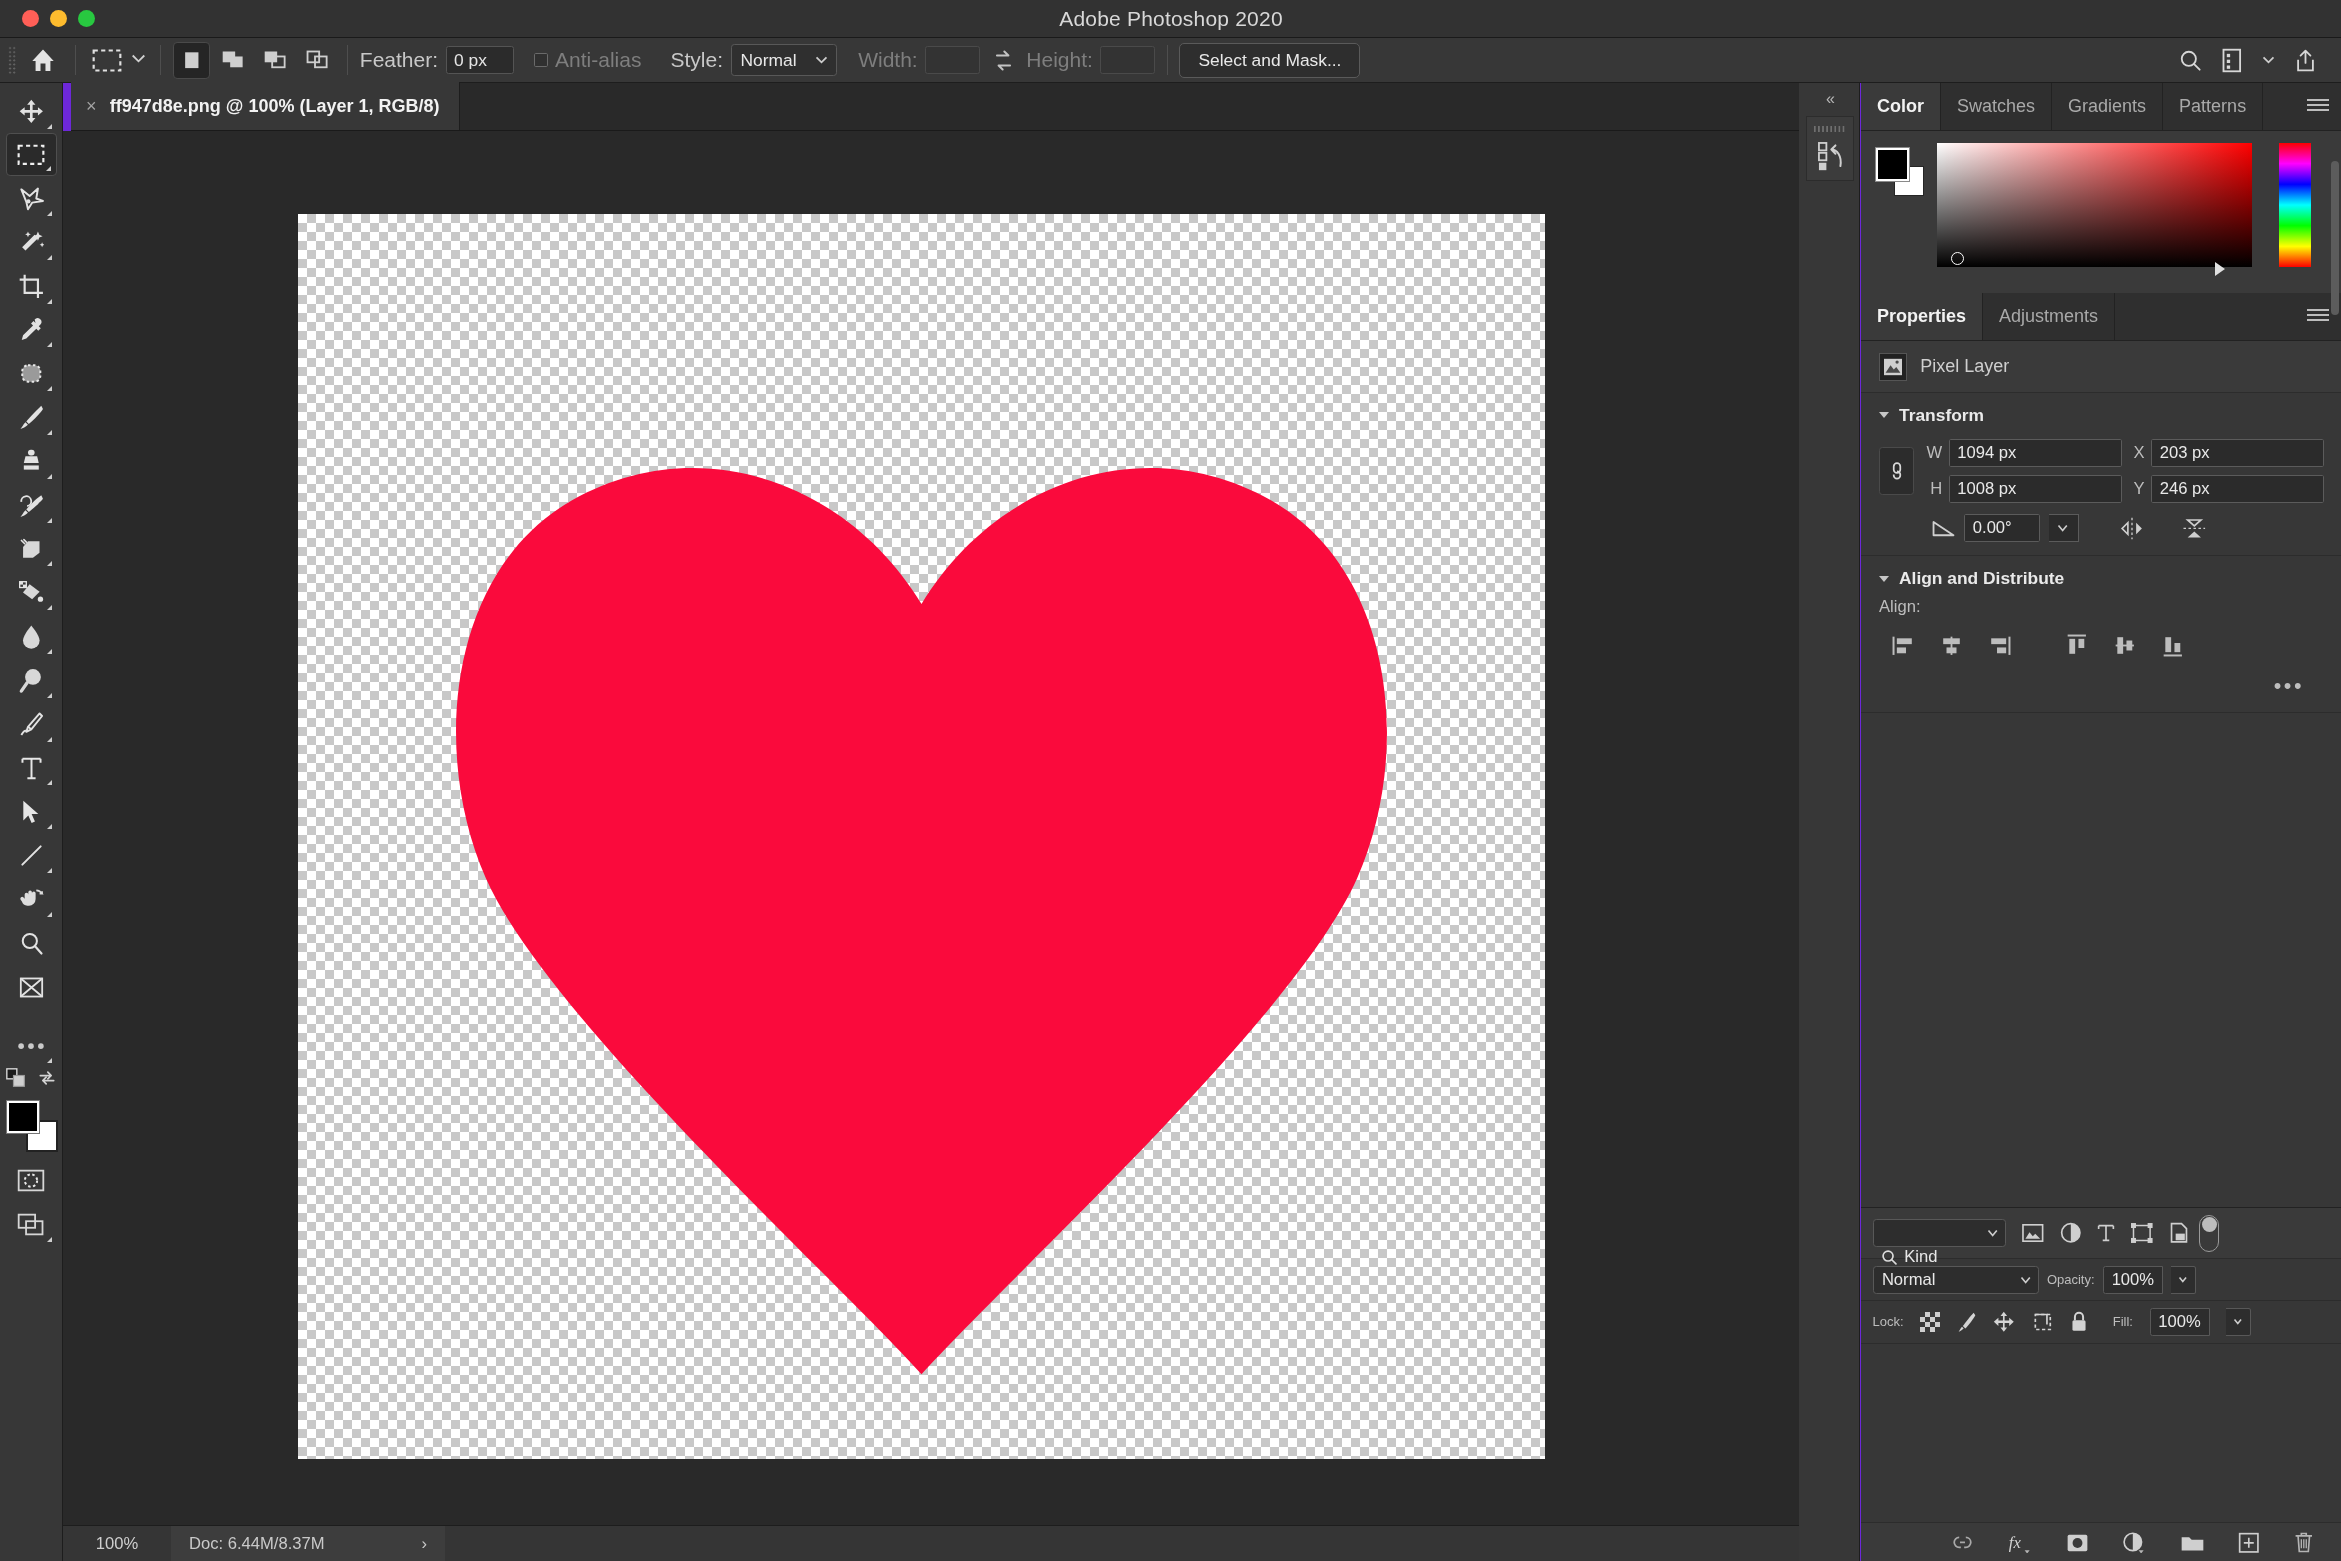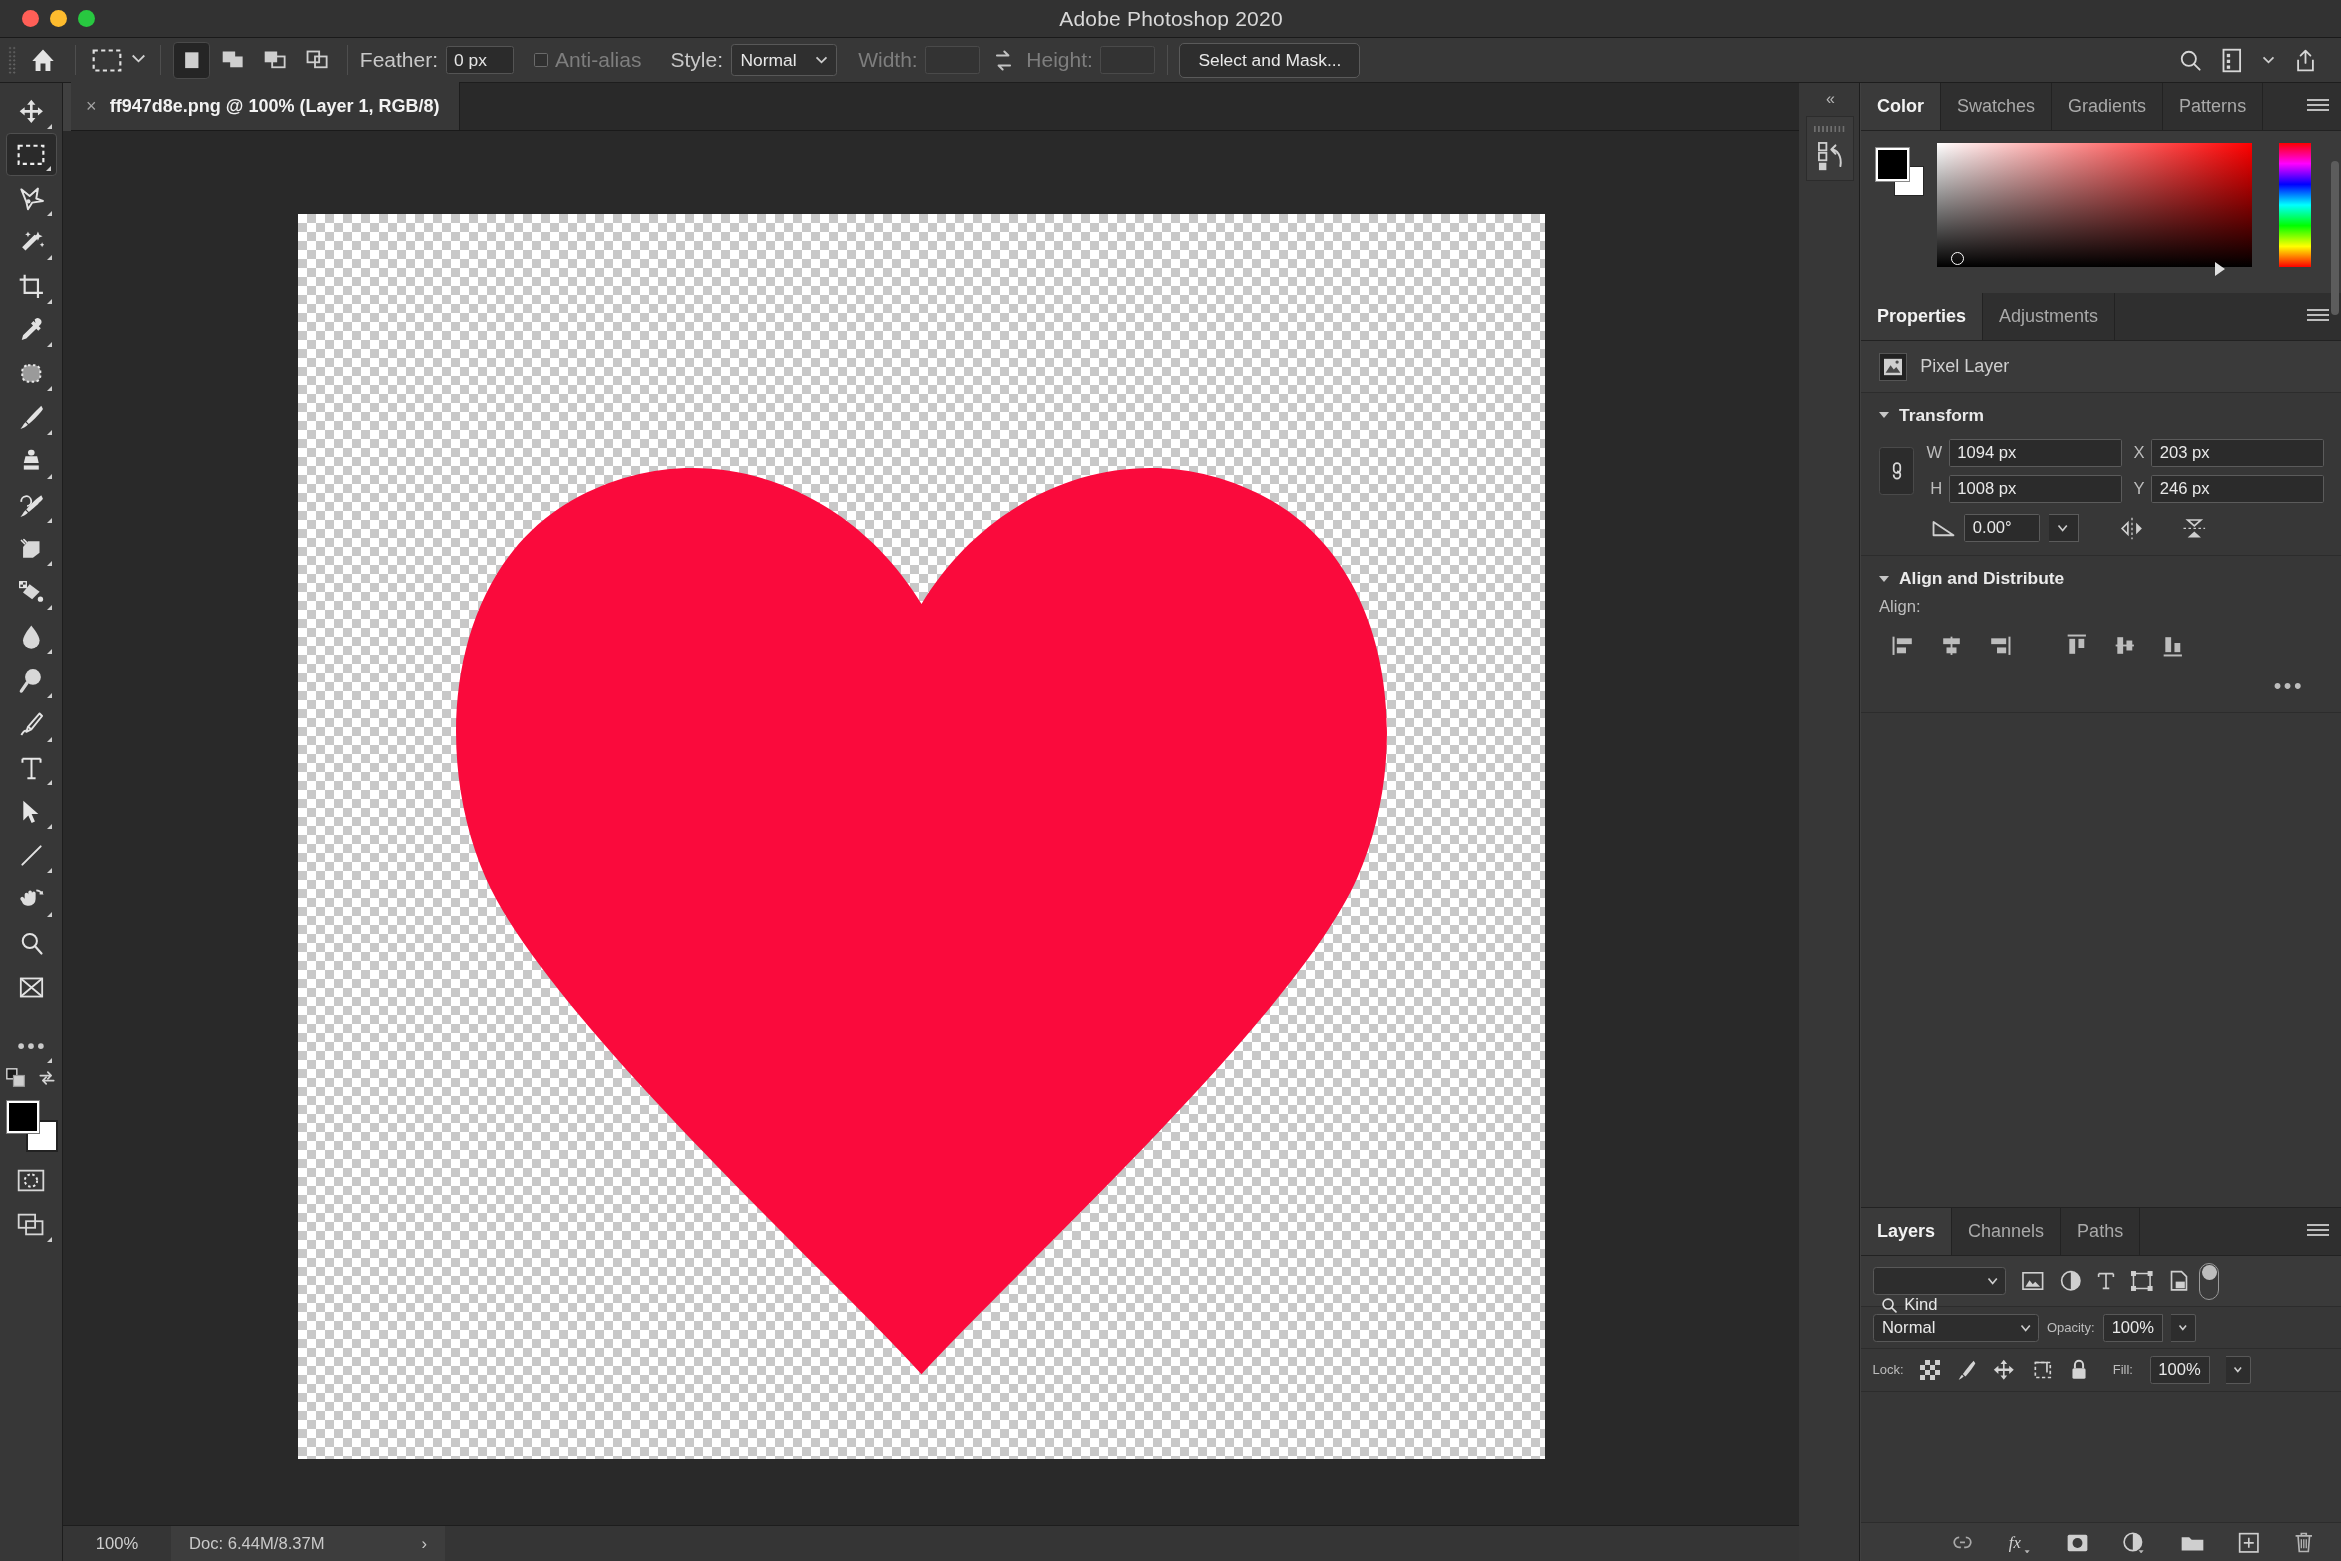--- a/index.html
+++ b/index.html
@@ -3,21 +3,21 @@
 <meta charset="utf-8">
 <style>
   * { box-sizing: border-box; margin: 0; padding: 0; }
   html, body {
     width: 2342px; height: 1562px;
     background: #1d1d1d;
     font-family: "Liberation Sans", sans-serif;
     overflow: hidden;
     -webkit-font-smoothing: antialiased;
   }
-  .app { position: relative; width: 2342px; height: 1562px; background: #404040; }
+  .app { position: relative; width: 2342px; height: 1562px; background: #6d28d9; }
 
   
   .titlebar {
     position: absolute; left:0; top:0; width:2342px; height:38px;
     background: #323232; border-bottom: 0.8px solid #1a1a1a;
     display:flex; align-items:center;
   }
   .traffic { display:flex; gap:10.8px; margin-left:21.6px; }
   .tl-dot { width:17.4px; height:17.4px; border-radius:50%; }
   .tl-red{background:#ff5f57;} .tl-yellow{background:#febc2e;} .tl-green{background:#28c840;}
@@ -782,28 +782,20 @@
         <div class="dots-row">•••</div>
       </div>
 
 
       <div class="scroll-track" style="top:71px;">
         <div class="scroll-thumb"></div>
       </div>
     </div>
 
     <div class="layerspanel">
-      <div class="panel-tabs">
-        <div class="ptab active">Layers</div>
-        <div class="ptab">Channels</div>
-        <div class="ptab">Paths</div>
-        <div class="panel-menu">
-            <span class="hamb"></span>
-          </div>
-      </div>
 
       <div class="filter-row">
         <div class="kind-sel">
           <span style="display:flex;align-items:center;gap:6.6px;margin-top:48px;">
             <span>
               <svg width="16.6" height="16.6" viewBox="0 0 20 20">
                   <circle cx="8.5" cy="8.5" r="6" fill="none" stroke="#dcdcdc" stroke-width="2"></circle>
                   <path d="M13 13 L18 18" stroke="#dcdcdc" stroke-width="2" stroke-linecap="round"></path>
                 </svg>
             </span>

